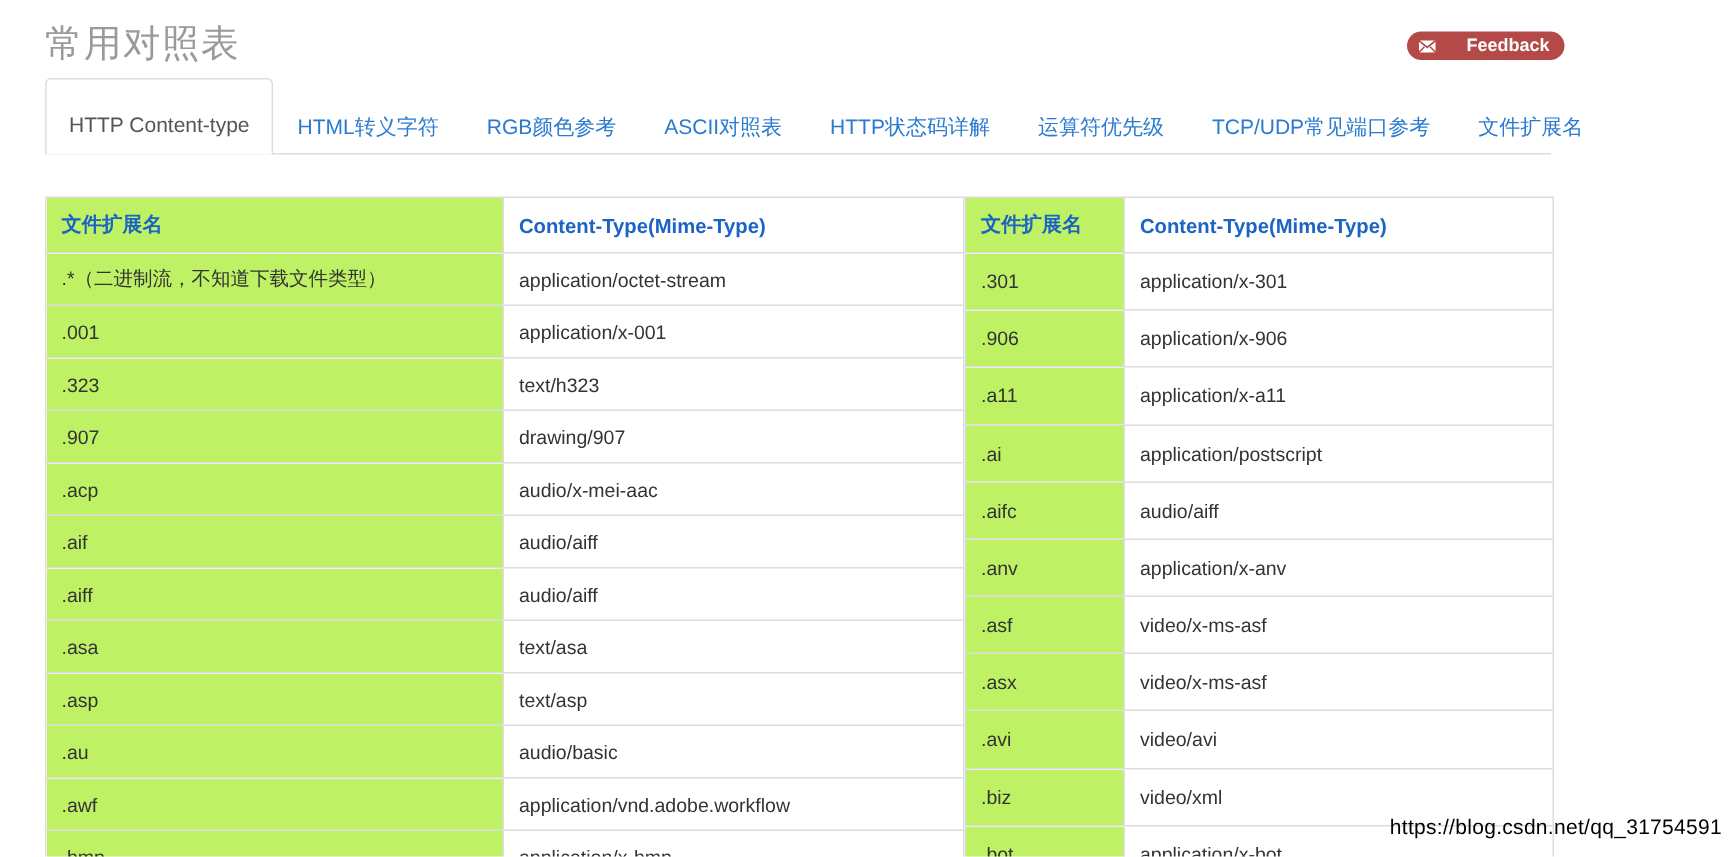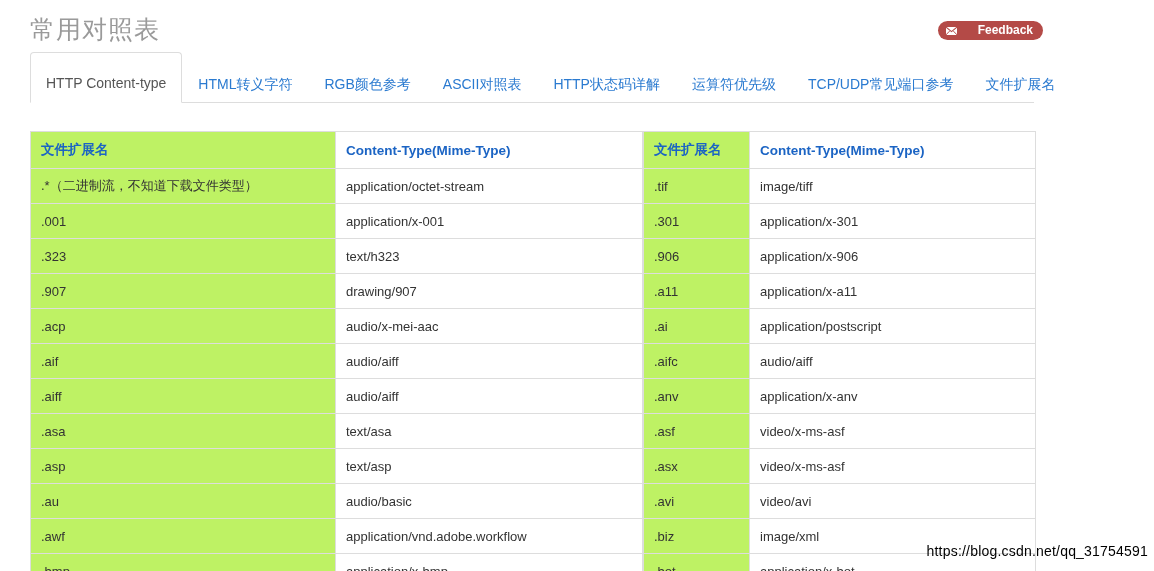--- a/index.html
+++ b/index.html
@@ -264,24 +264,20 @@
           <col class="mime">
         </colgroup>
       <thead>
         <tr>
           <th class="ext">文件扩展名</th>
           <th class="mime">Content-Type(Mime-Type)</th>
         </tr>
       </thead>
       <tbody>
           <tr>
-            <td class="ext">.tif</td>
-            <td class="mime">image/tiff</td>
-          </tr>
-          <tr>
             <td class="ext">.301</td>
             <td class="mime">application/x-301</td>
           </tr>
           <tr>
             <td class="ext">.906</td>
             <td class="mime">application/x-906</td>
           </tr>
           <tr>
             <td class="ext">.a11</td>
             <td class="mime">application/x-a11</td>
@@ -305,21 +301,21 @@
           <tr>
             <td class="ext">.asx</td>
             <td class="mime">video/x-ms-asf</td>
           </tr>
           <tr>
             <td class="ext">.avi</td>
             <td class="mime">video/avi</td>
           </tr>
           <tr>
             <td class="ext">.biz</td>
-            <td class="mime">image/xml</td>
+            <td class="mime">video/xml</td>
           </tr>
           <tr>
             <td class="ext">.bot</td>
             <td class="mime">application/x-bot</td>
           </tr>
         </tbody>
     </table>
 
   </div>
 

